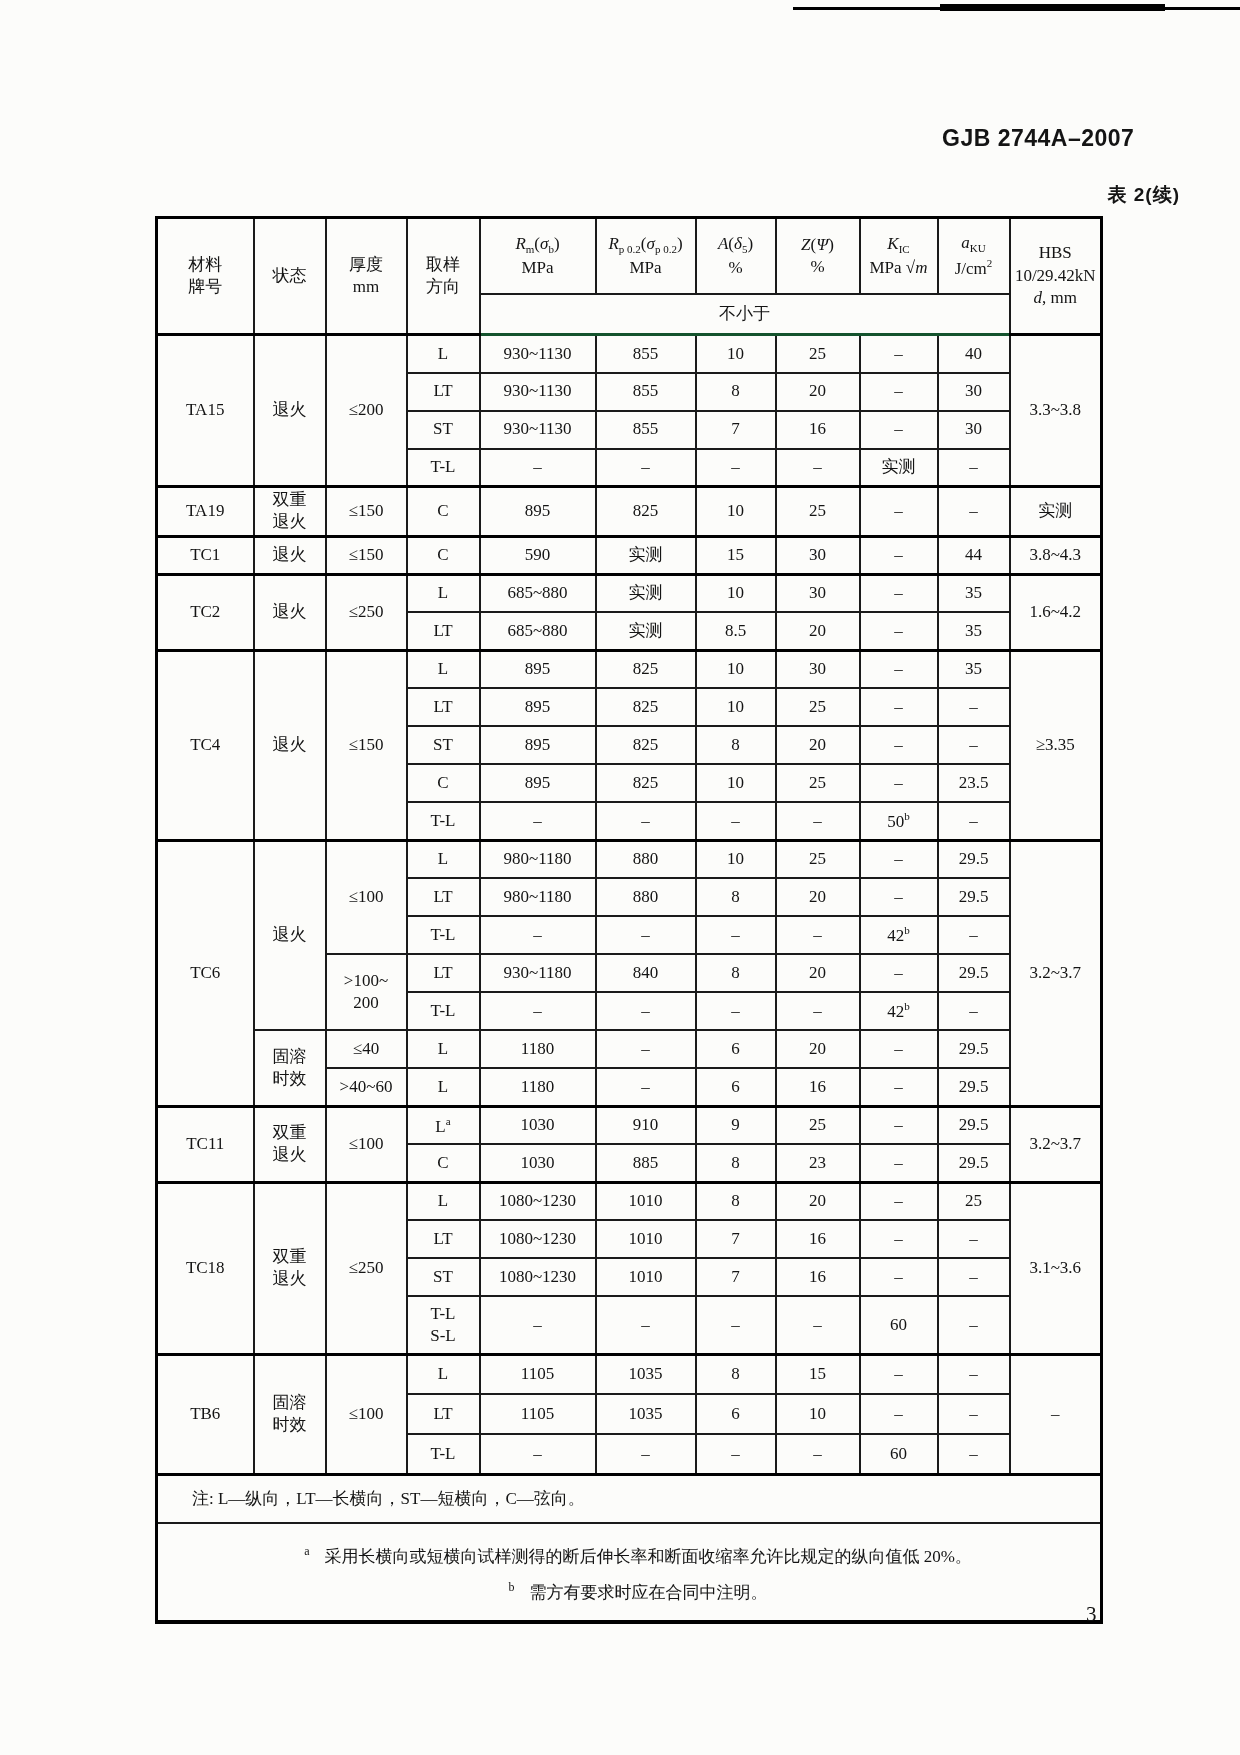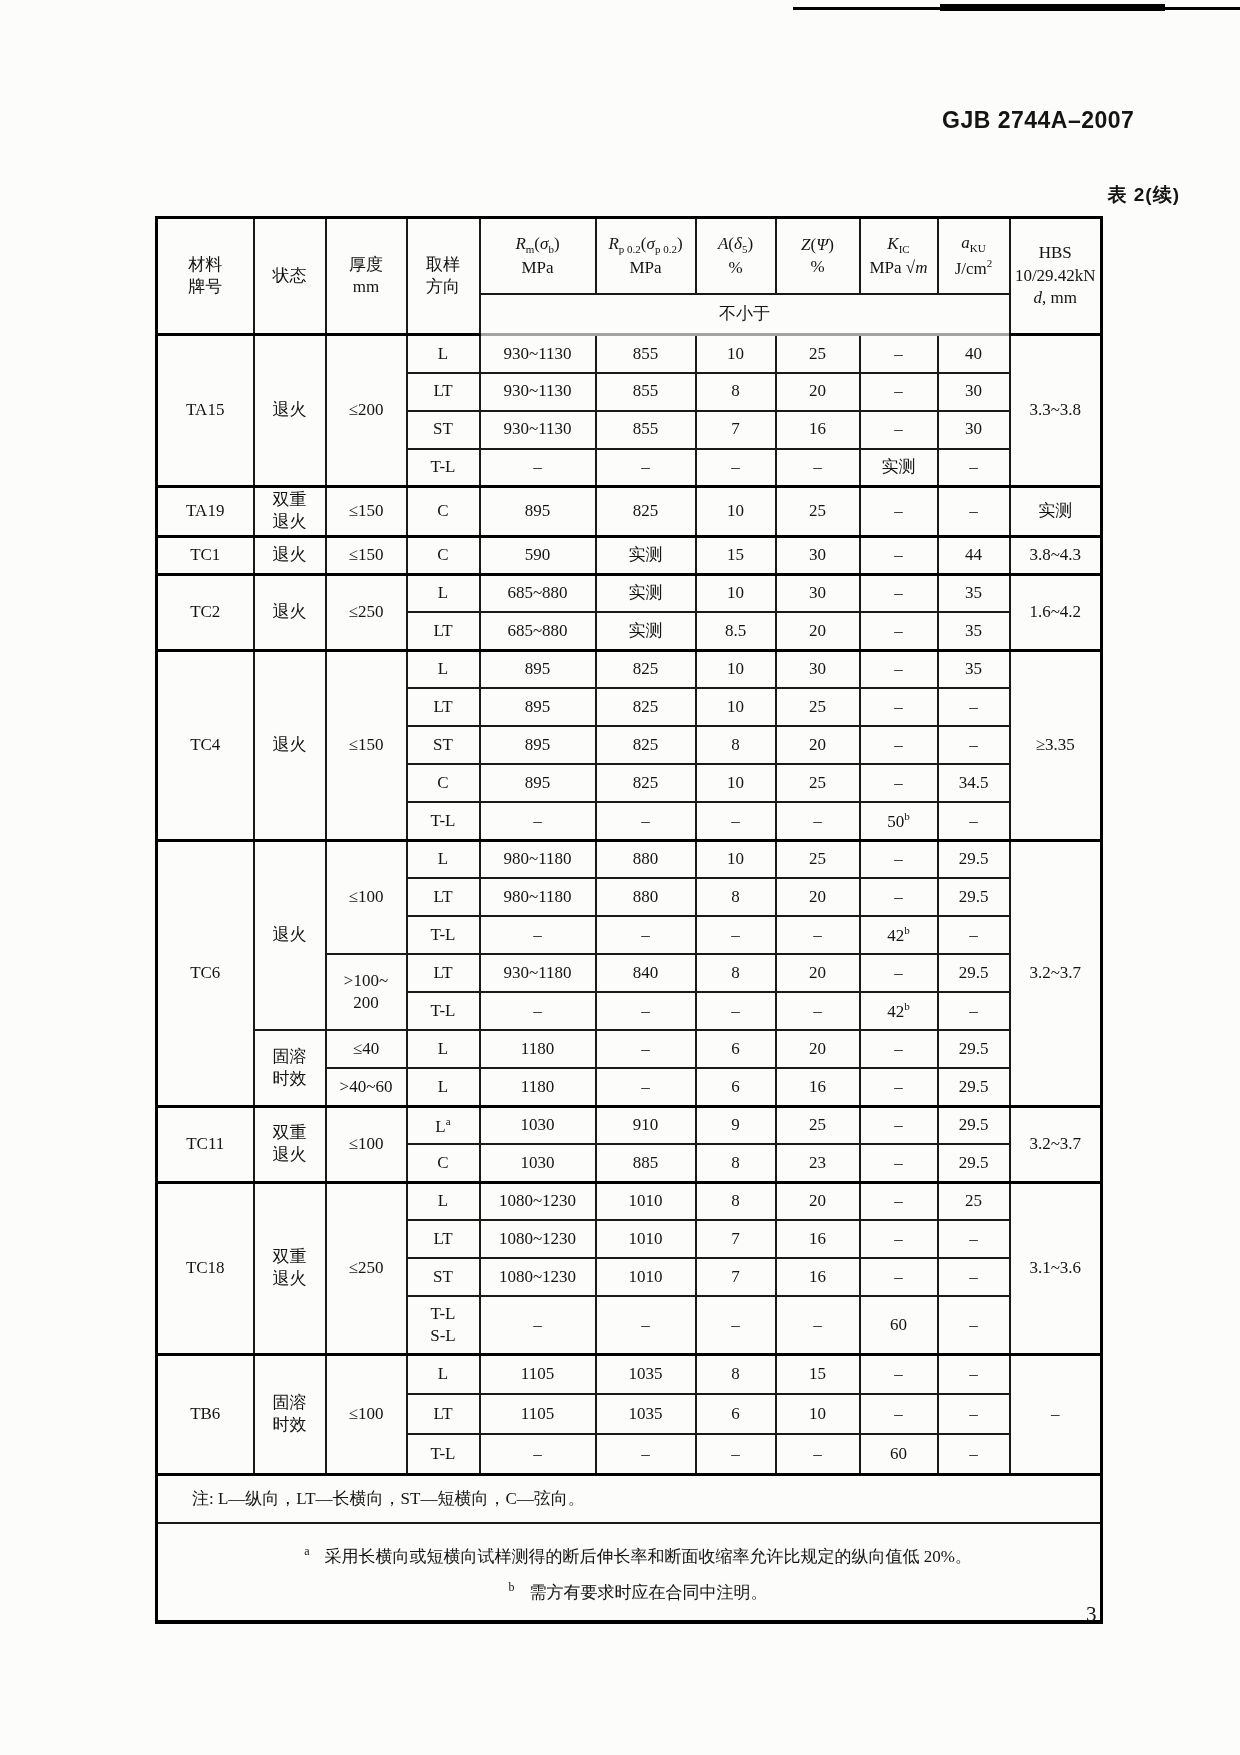--- a/index.html
+++ b/index.html
@@ -7,21 +7,21 @@
     width:1240px;height:1755px;position:relative;overflow:hidden;
     background:#f4f3f0;
     font-family:"Liberation Serif","DejaVu Serif",serif;
     color:#141414;
   }
   .page{position:absolute;inset:0;background:#fcfcfa;}
   .rule{position:absolute;background:#000;}
   .rule-a{left:793px;top:7px;width:447px;height:3px;}
   .rule-b{left:940px;top:4px;width:225px;height:7px;}
   .std-code{
-    position:absolute;left:942px;top:107px;
+    position:absolute;left:942px;top:125px;
     font-family:"Liberation Sans","DejaVu Sans",sans-serif;
     font-weight:bold;font-size:23px;letter-spacing:0.5px;
   }
   .tbl-title{
     position:absolute;left:0;top:182px;width:1180px;text-align:right;
     font-family:"Liberation Sans","DejaVu Sans",sans-serif;
     font-weight:bold;font-size:19px;letter-spacing:1px;
   }
   table.main{
     position:absolute;left:155px;top:216px;width:945px;
@@ -32,21 +32,21 @@
   .main th,.main td{
     border:2px solid #1a1a1a;
     text-align:center;vertical-align:middle;
     padding:1px 2px;
     white-space:pre-line;
     font-weight:normal;
     line-height:1.32;
     overflow:hidden;
   }
   .hrow1 th{height:72px;margin-left:30px;}
-  .hrow2 th{height:36px;border-bottom:3px solid #a3a3a3;}
+  .hrow2 th{height:36px;border-bottom:3px solid #14532d;}
   .hrow1 th.span2{border-bottom:3px solid #000;}
   tbody tr{height:38px;}
   tbody tr.h46{height:46px;}
   tbody tr.h58{height:58px;}
   tbody tr.h40{height:40px;}
   tbody tr.gs td{border-top:3px solid #000;}
   sub{font-size:11px;}
   sup{font-size:11px;}
   i{font-style:italic;}
   tr.note-row td{
@@ -237,21 +237,21 @@
           <td>–</td>
           <td>–</td>
         </tr>
         <tr>
           <td>C</td>
           <td>895</td>
           <td>825</td>
           <td>10</td>
           <td>25</td>
           <td>–</td>
-          <td>34.5</td>
+          <td>23.5</td>
         </tr>
         <tr>
           <td>T-L</td>
           <td>–</td>
           <td>–</td>
           <td>–</td>
           <td>–</td>
           <td>50<sup>b</sup></td>
           <td>–</td>
         </tr>

